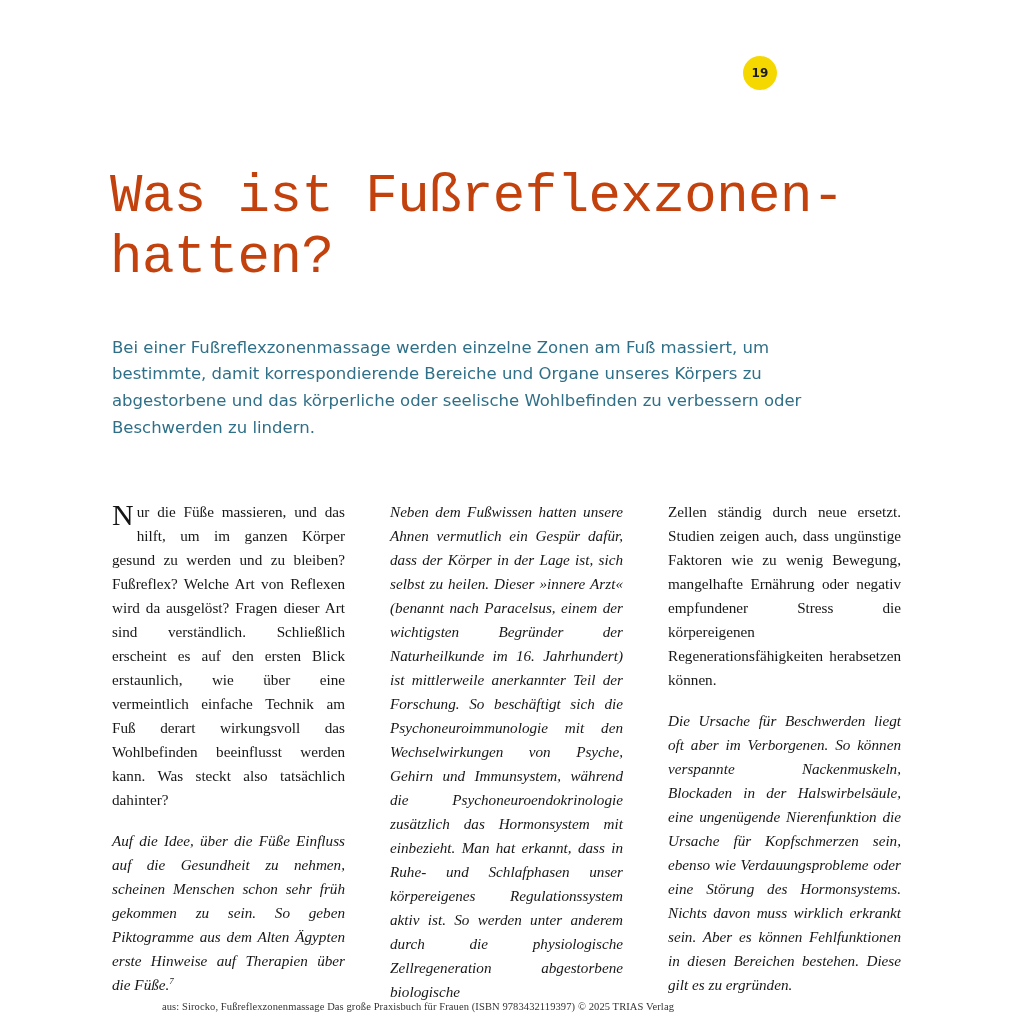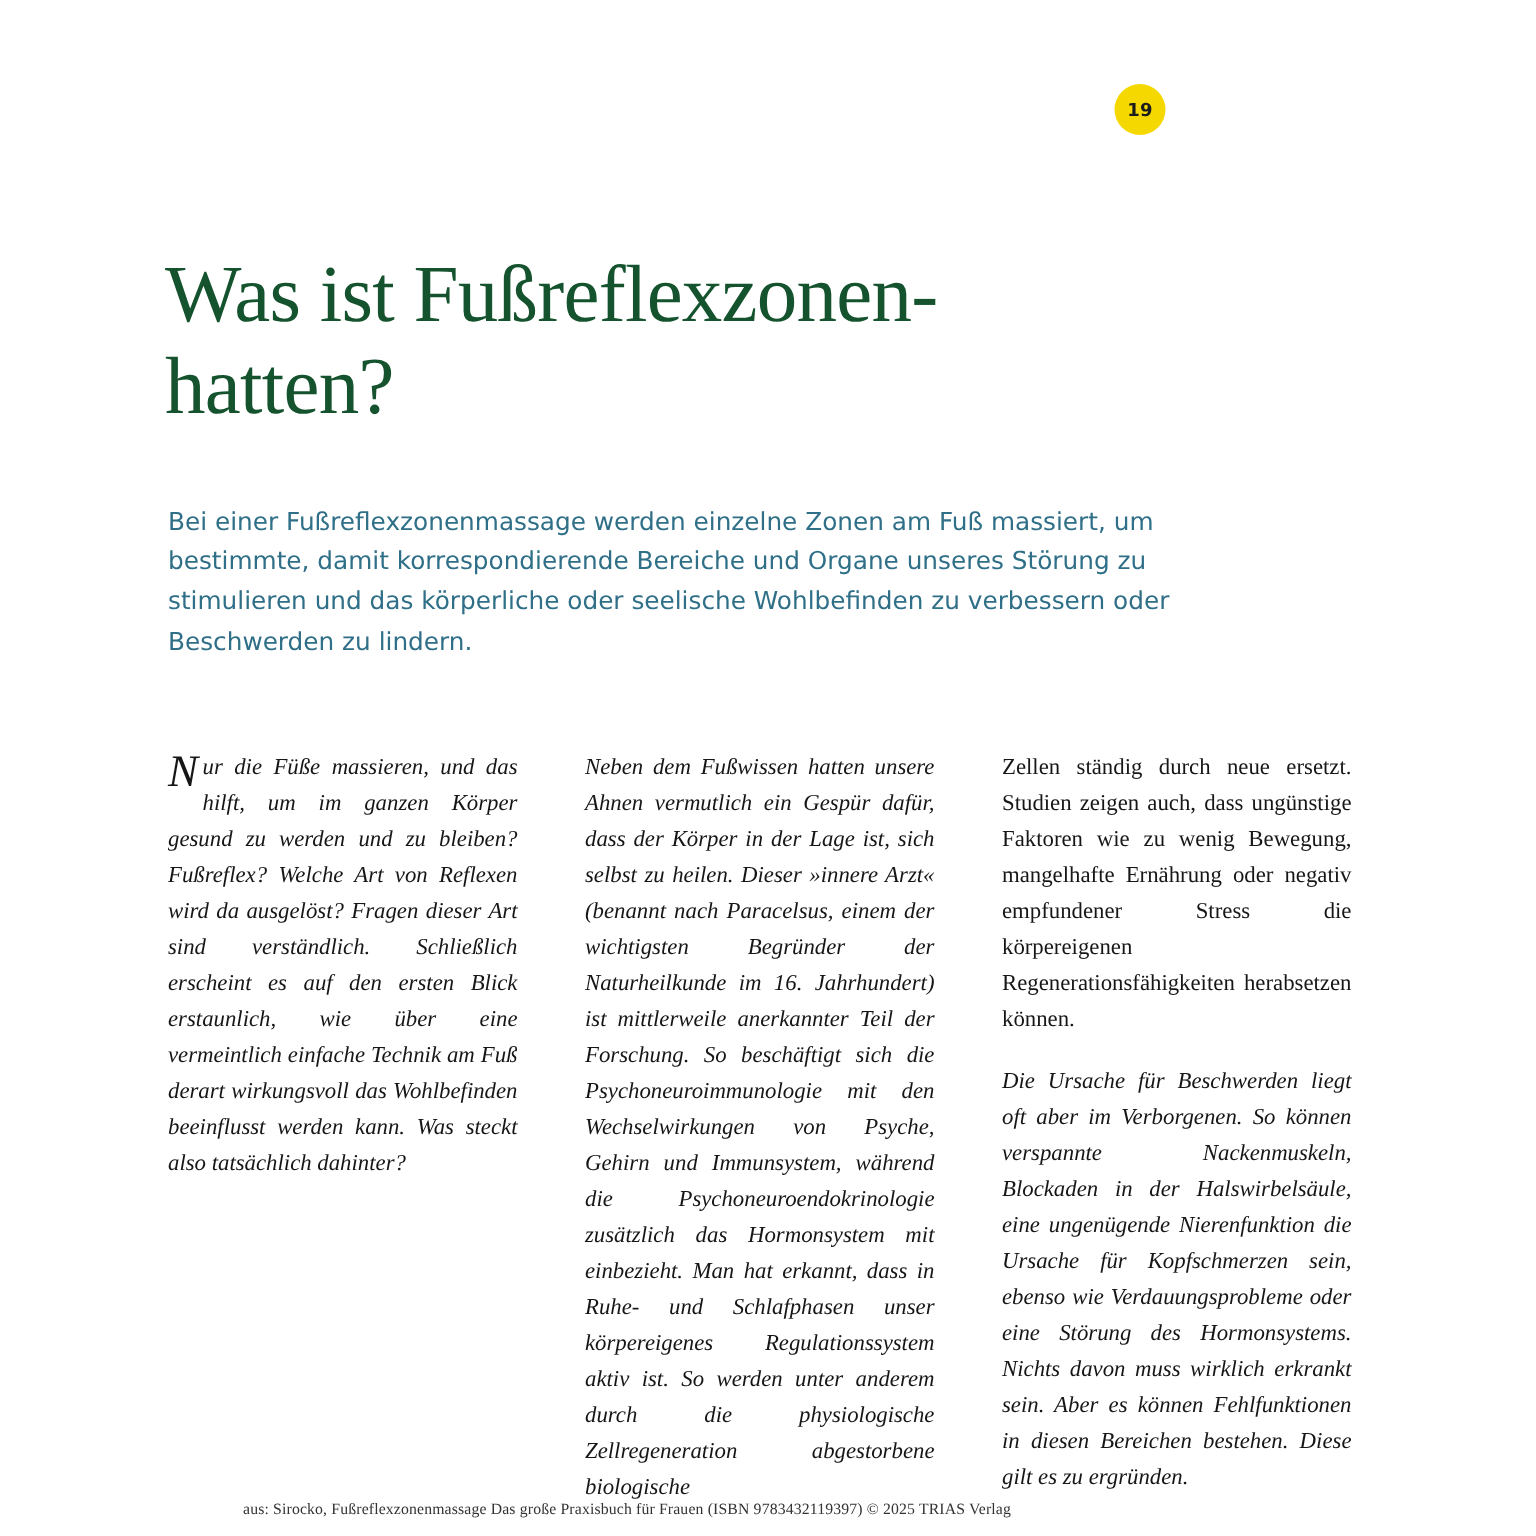--- a/index.html
+++ b/index.html
@@ -40,22 +40,22 @@
     font-family: "DejaVu Sans", sans-serif;
     letter-spacing: 0.2px;
   }
 
   
   .headline {
     position: absolute;
     left: 110px;
     top: 130px;
     width: 790px;
-    color: #14532d;
-    font-family: Liberation Serif, serif;
+    color: #c2410c;
+    font-family: Liberation Mono, monospace;
     font-weight: 400;
     font-size: 54px;
     line-height: 1.13;
     letter-spacing: -0.5px;
   }
 
   
   .lead {
     position: absolute;
     left: 112px;
@@ -126,26 +126,27 @@
 
 <div class="page">
 
   <div class="page-badge">19</div>
 
   <h1 class="headline">
     <span>Was ist Fußreflexzonen-</span><br>
     <span>hatten?</span>
   </h1>
 
-  <p class="lead">Bei einer Fußreflexzonenmassage werden einzelne Zonen am Fuß massiert, um bestimmte, damit korrespondierende Bereiche und Organe unseres Störung zu stimulieren und das körperliche oder seelische Wohlbefinden zu verbessern oder Beschwerden zu lindern.</p>
+  <p class="lead">Bei einer Fußreflexzonenmassage werden einzelne Zonen am Fuß massiert, um bestimmte, damit korrespondierende Bereiche und Organe unseres Körpers zu abgestorbene und das körperliche oder seelische Wohlbefinden zu verbessern oder Beschwerden zu lindern.</p>
 
   <div class="columns">
 
     <div class="col">
       <p><span class="dropcap">N</span><span>ur die Füße massieren, und das hilft, um im ganzen Körper gesund zu werden und zu bleiben? Fußreflex? Welche Art von Reflexen wird da ausgelöst? Fragen dieser Art sind verständlich. Schließlich erscheint es auf den ersten Blick erstaunlich, wie über eine vermeintlich einfache Technik am Fuß derart wirkungsvoll das Wohlbefinden beeinflusst werden kann. Was steckt also tatsächlich dahinter?</span></p>
+      <p><span>Auf die Idee, über die Füße Einfluss auf die Gesundheit zu nehmen, scheinen Menschen schon sehr früh gekommen zu sein. So geben Piktogramme aus dem Alten Ägypten erste Hinweise auf Therapien über die Füße.</span><sup>7</sup></p>
     </div>
 
     <div class="col">
       <p>Neben dem Fußwissen hatten unsere Ahnen vermutlich ein Gespür dafür, dass der Körper in der Lage ist, sich selbst zu heilen. Dieser »innere Arzt« (benannt nach Paracelsus, einem der wichtigsten Begründer der Naturheilkunde im 16. Jahrhundert) ist mittlerweile anerkannter Teil der Forschung. So beschäftigt sich die Psychoneuroimmunologie mit den Wechselwirkungen von Psyche, Gehirn und Immunsystem, während die Psychoneuroendokrinologie zusätzlich das Hormonsystem mit einbezieht. Man hat erkannt, dass in Ruhe- und Schlafphasen unser körpereigenes Regulationssystem aktiv ist. So werden unter anderem durch die physiologische Zellregeneration abgestorbene biologische</p>
     </div>
 
     <div class="col">
       <p>Zellen ständig durch neue ersetzt. Studien zeigen auch, dass ungünstige Faktoren wie zu wenig Bewegung, mangelhafte Ernährung oder negativ empfundener Stress die körpereigenen Regenerationsfähigkeiten herabsetzen können.</p>
       <p>Die Ursache für Beschwerden liegt oft aber im Verborgenen. So können verspannte Nackenmuskeln, Blockaden in der Halswirbelsäule, eine ungenügende Nierenfunktion die Ursache für Kopfschmerzen sein, ebenso wie Verdauungsprobleme oder eine Störung des Hormonsystems. Nichts davon muss wirklich erkrankt sein. Aber es können Fehlfunktionen in diesen Bereichen bestehen. Diese gilt es zu ergründen.</p>
     </div>

